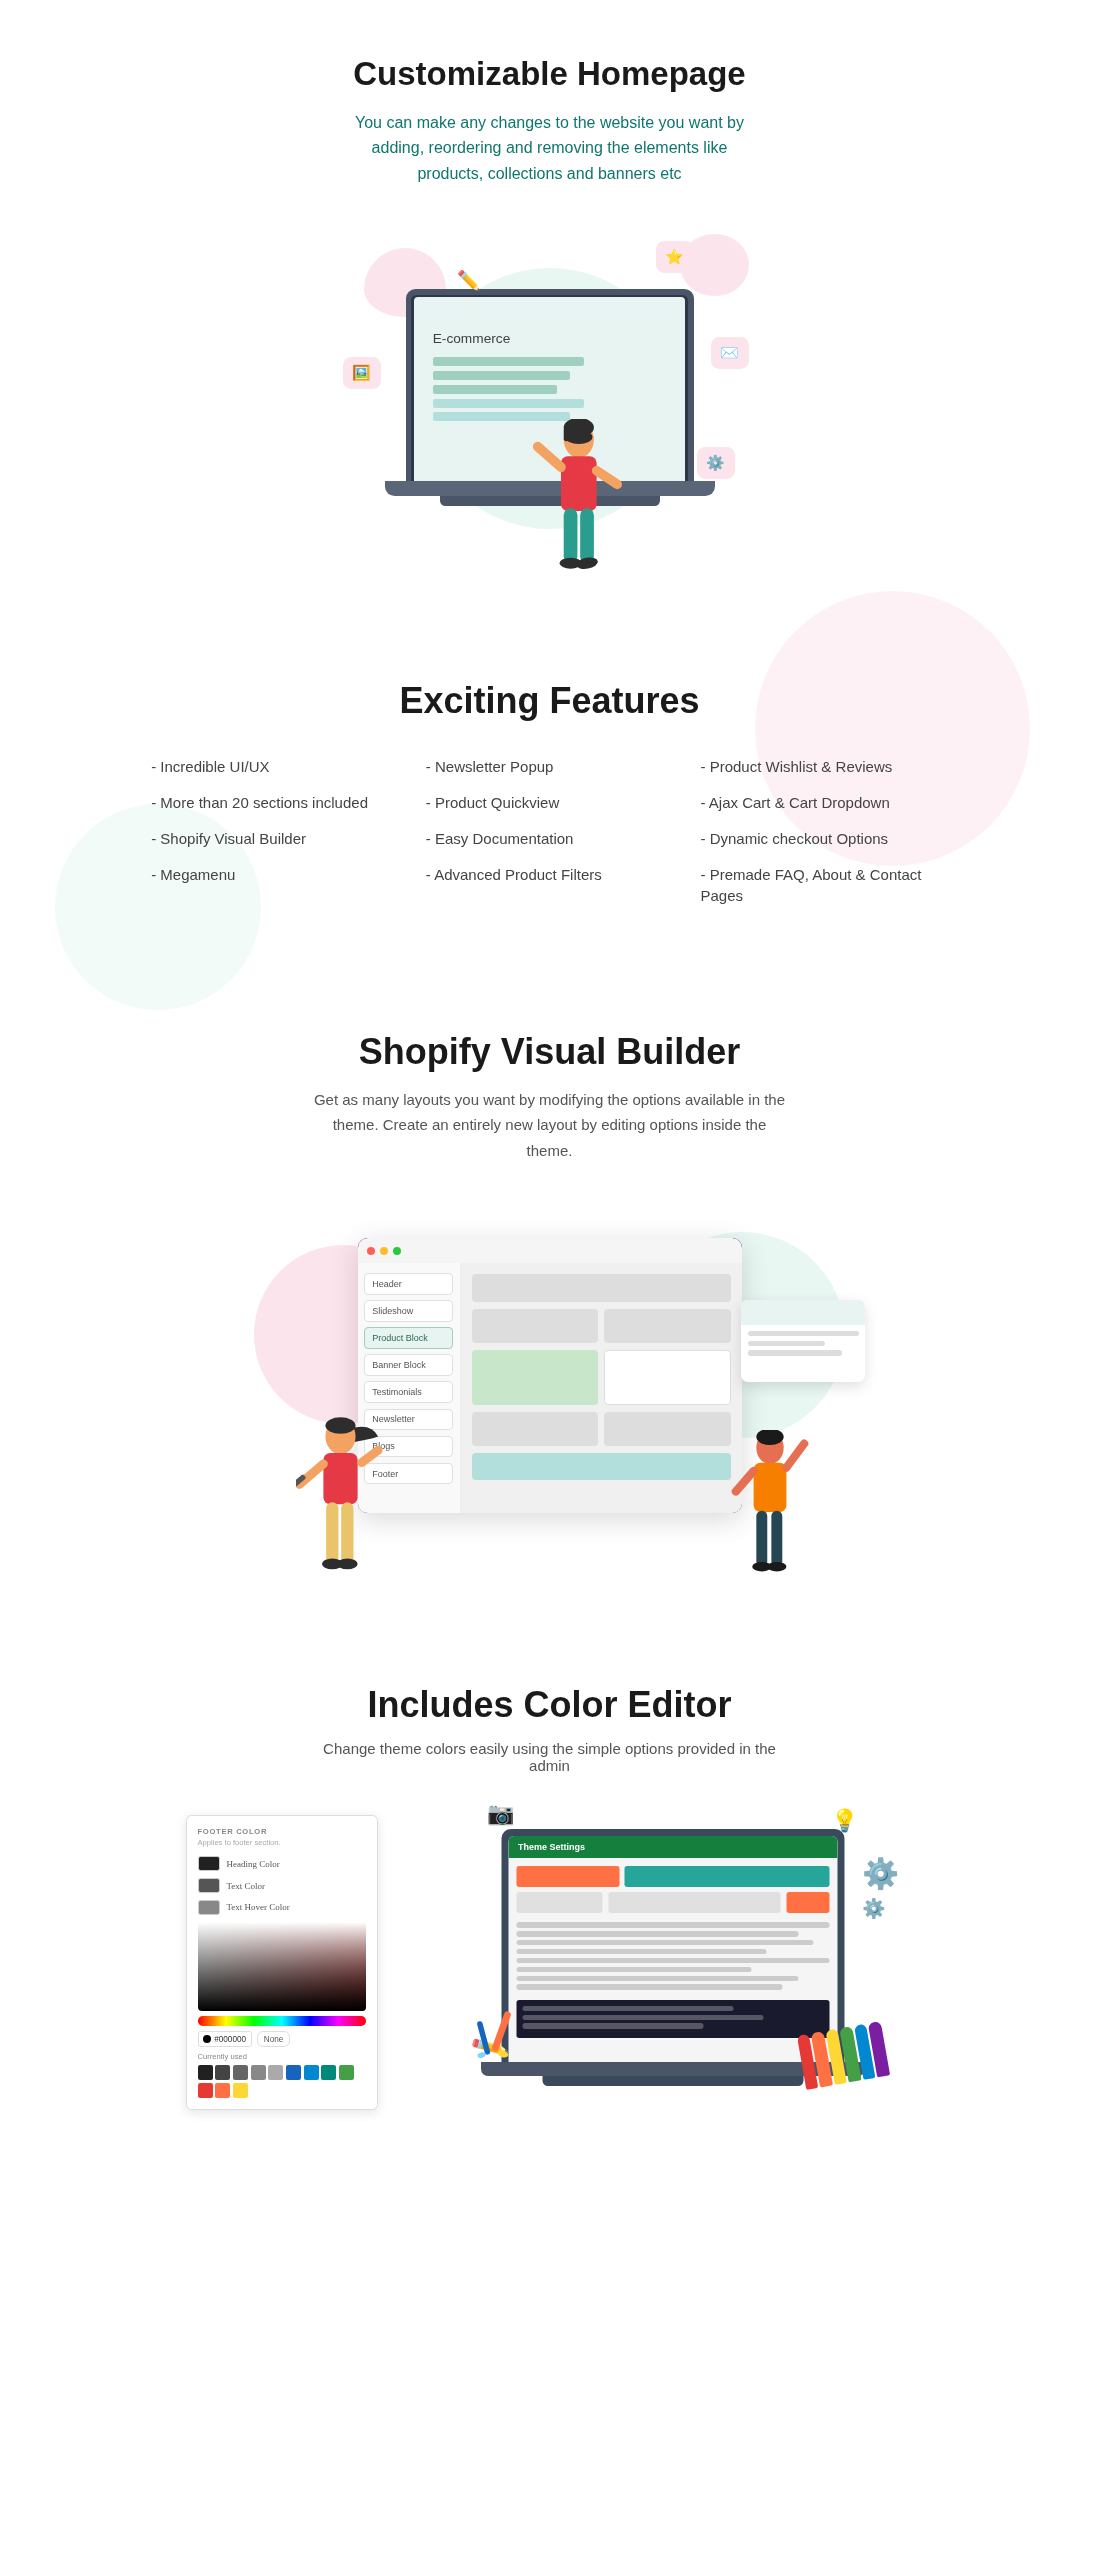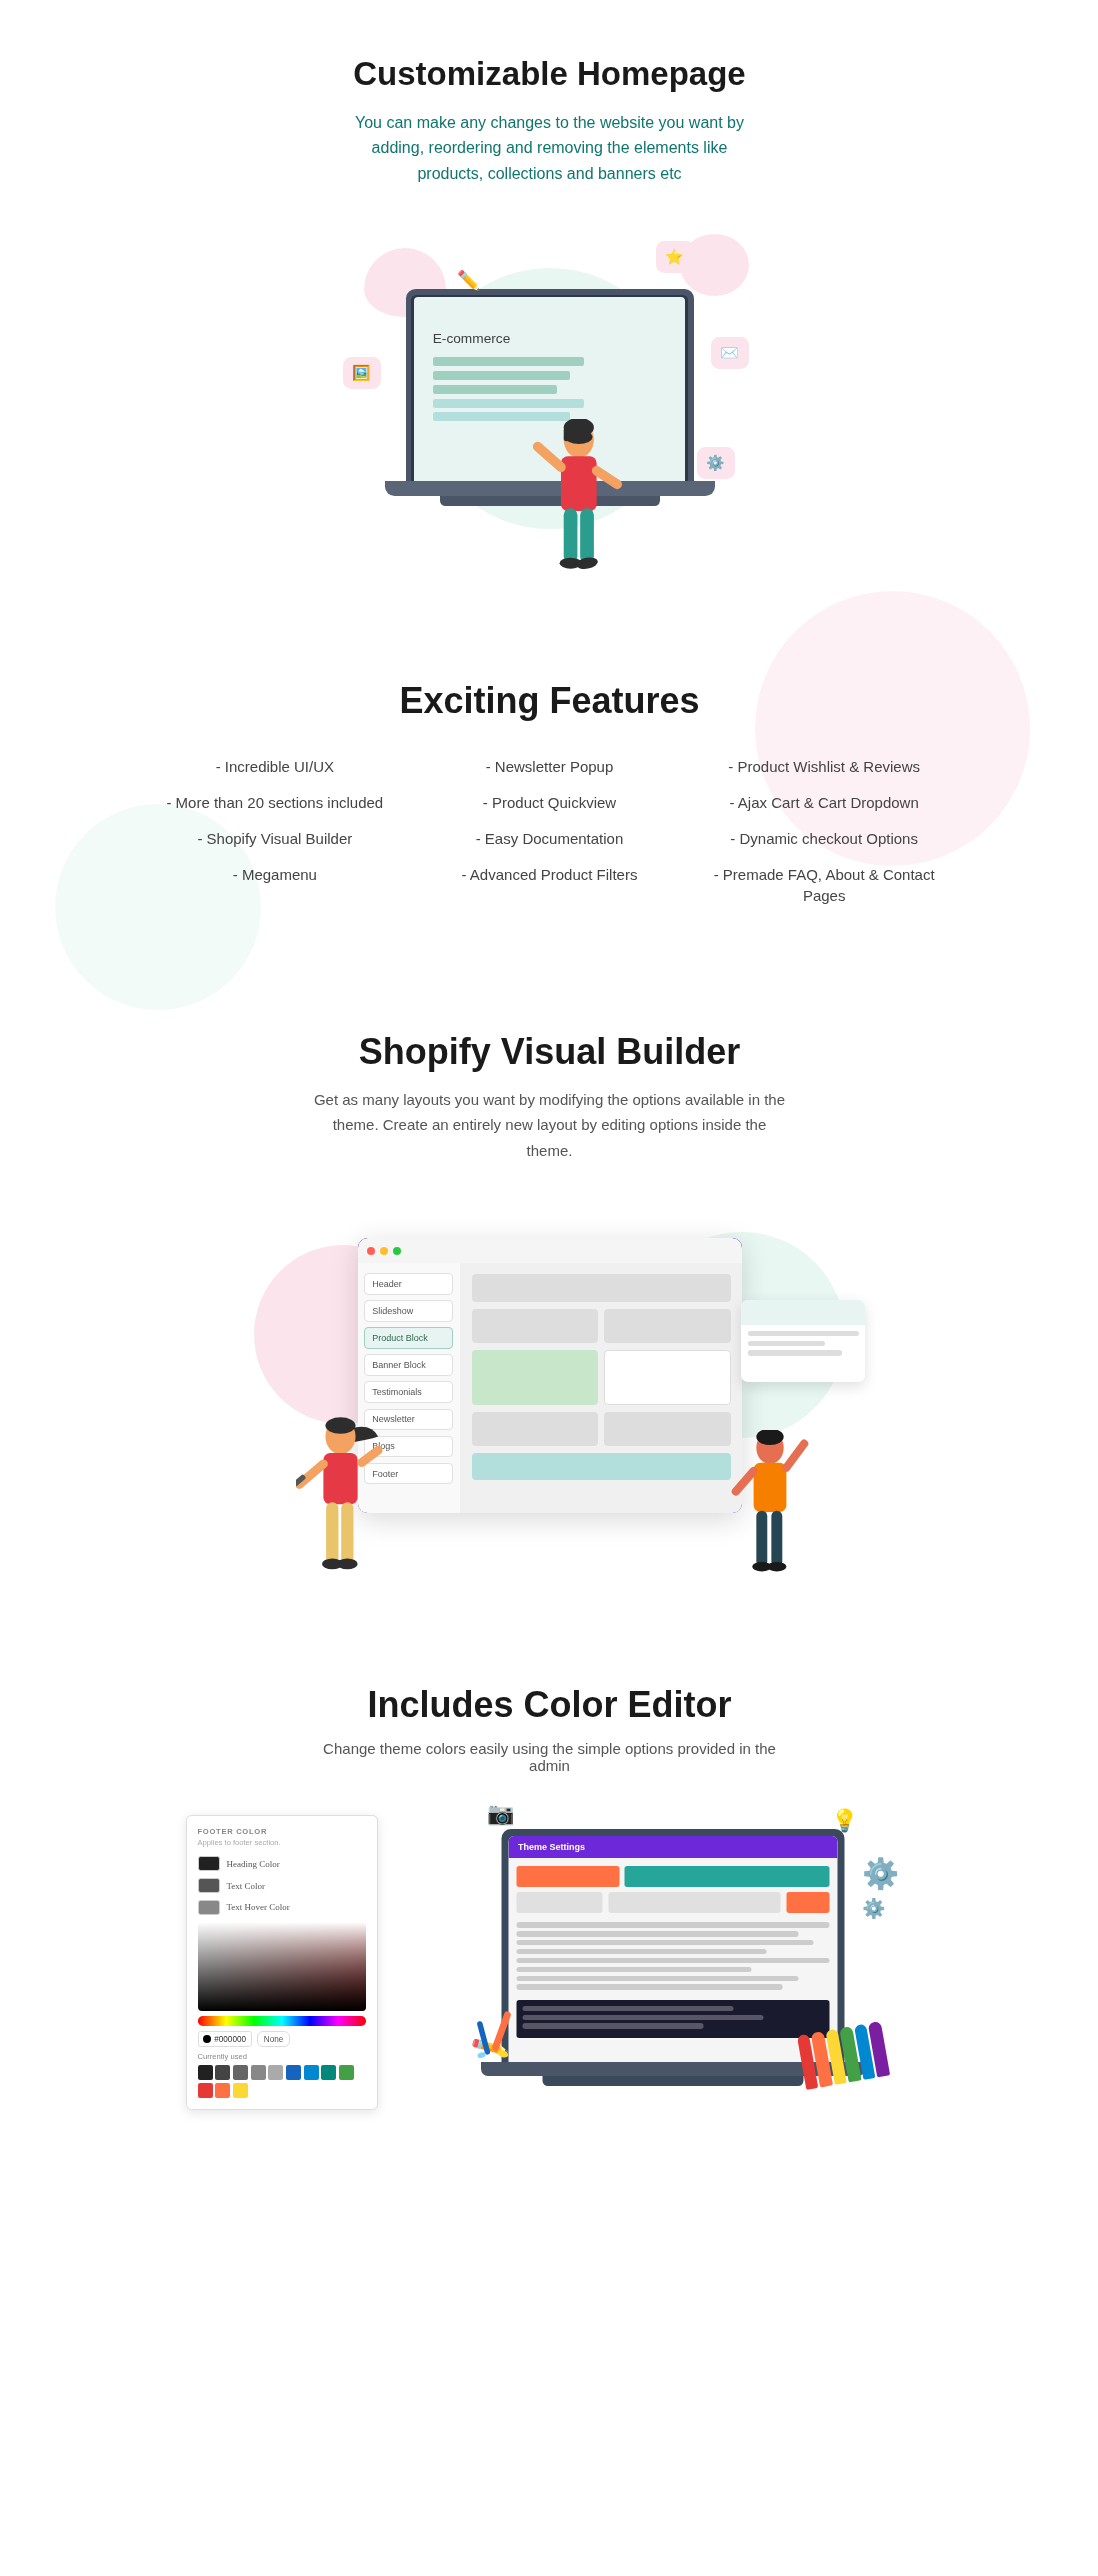--- a/index.html
+++ b/index.html
@@ -173,21 +173,21 @@
     .section-features h2 {
       font-size: 36px;
       font-weight: 800;
       color: #1a1a1a;
       margin-bottom: 34px;
     }
     .features-grid {
       display: grid;
       grid-template-columns: 1fr 1fr 1fr;
       gap: 0;
-      text-align: center;
+      text-align: left;
       max-width: 824px;
       margin: 0 auto;
     }
     .features-col {
       padding: 0 13.7px;
     }
     .feature-item {
       font-size: 15px;
       color: #444;
       margin-bottom: 15px;
@@ -498,21 +498,21 @@
     }
     .laptop2-screen {
       position: absolute;
       top: 6.9px; left: 6.9px; right: 6.9px; bottom: 0;
       background: #f5f5f5;
       border-radius: 5.5px 5.5px 0 0;
       overflow: hidden;
     }
     .laptop2-header {
       height: 22px;
-      background: #6d28d9;
+      background: #15803d;
       display: flex;
       align-items: center;
       padding: 0 9.6px;
       gap: 5.5px;
     }
     .laptop2-header-text {
       color: #fff;
       font-size: 9px;
       font-weight: 600;
     }

